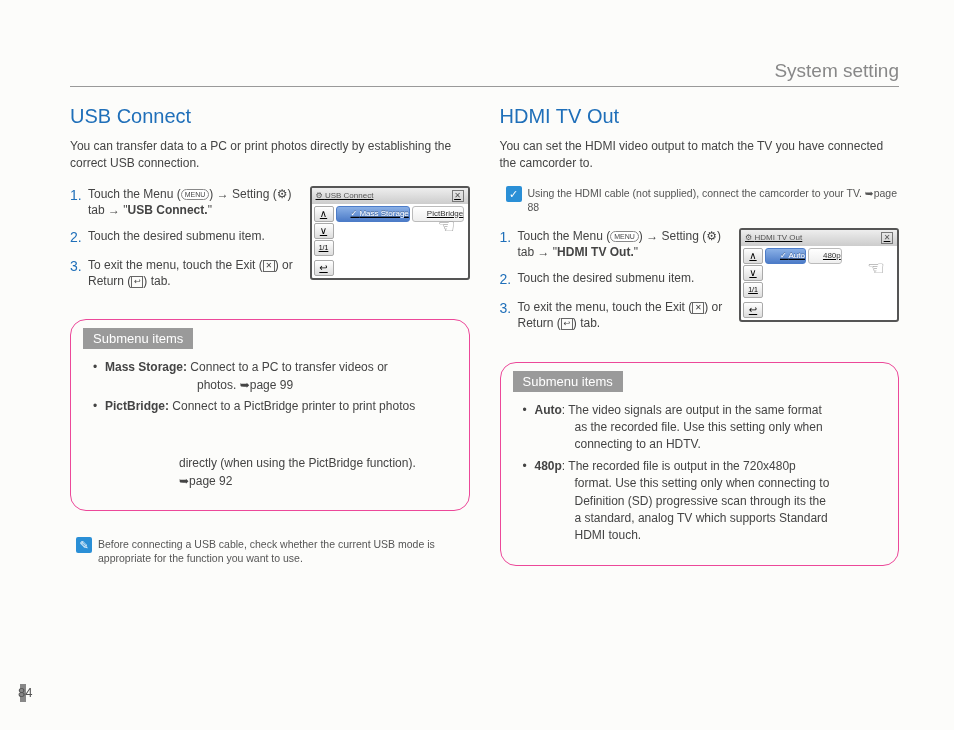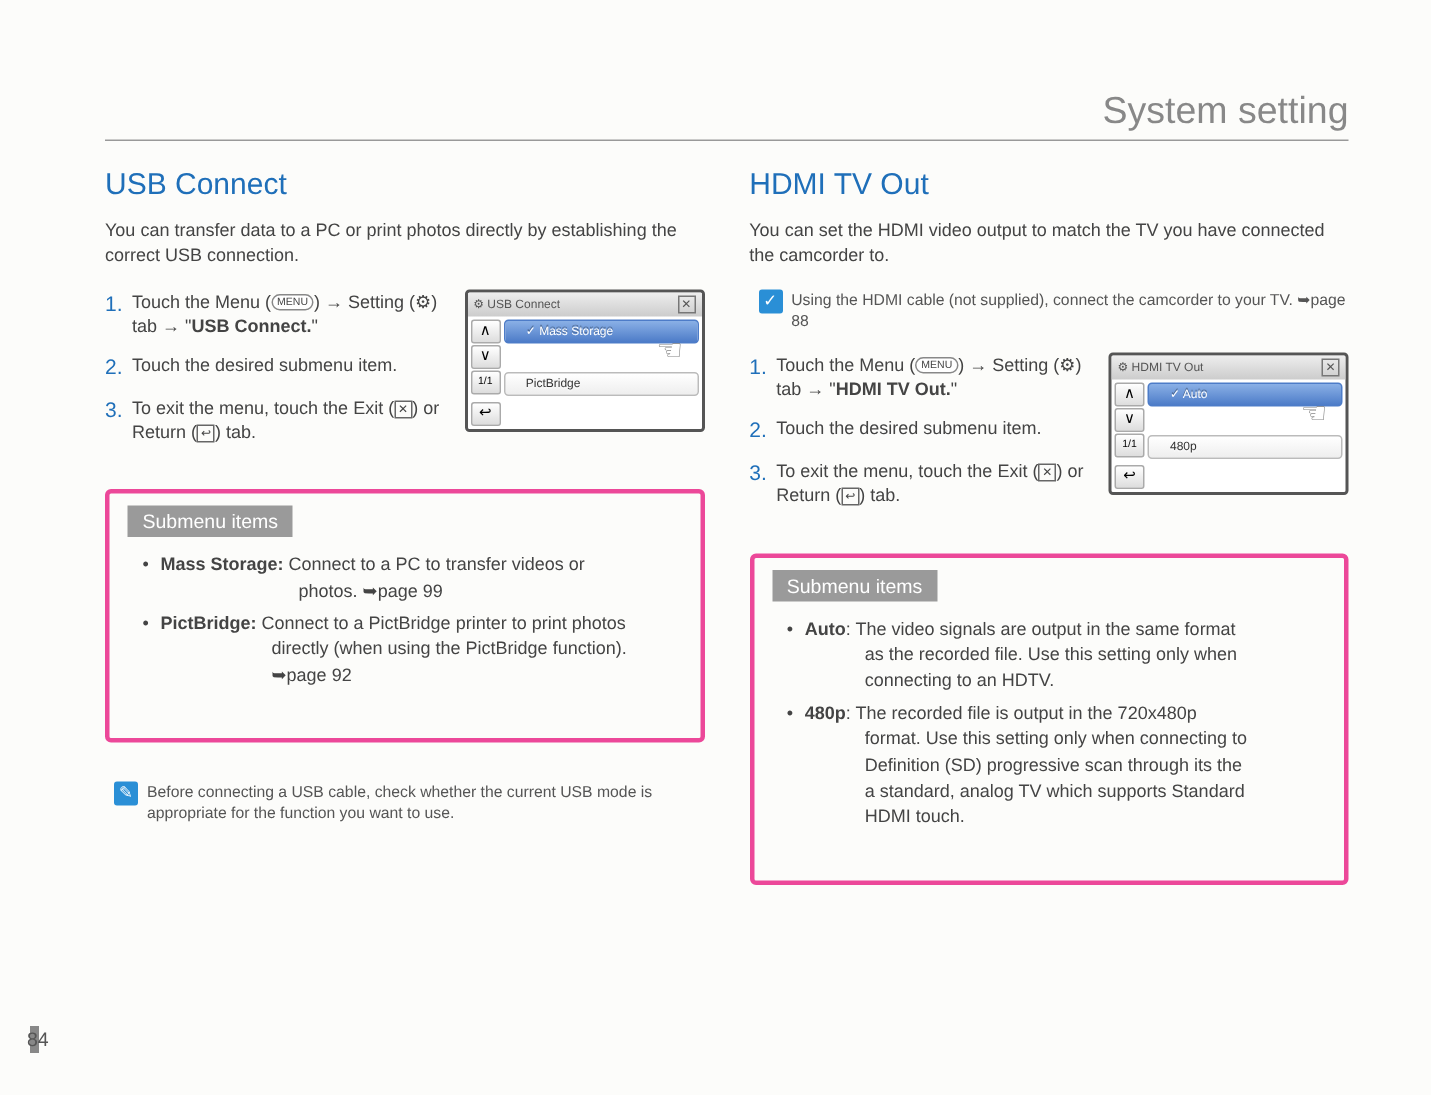--- a/index.html
+++ b/index.html
@@ -16,21 +16,21 @@
     height: 730px;
     background: #fcfcfa;
     box-shadow: 0 0 6px rgba(0,0,0,0.2);
     position: relative;
     box-sizing: border-box;
     padding: 60px 55px 30px 70px;
   }
   .header-right {
     text-align: right;
     color: #888;
-    font-size: 25px;
+    font-size: 19px;
     padding-bottom: 4px;
     border-bottom: 1px solid #999;
     margin-bottom: 18px;
   }
   .columns {
     display: flex;
     gap: 30px;
   }
   .col {
     flex: 1;
@@ -93,20 +93,21 @@
     width: 160px;
     flex-shrink: 0;
   }
   .screen-box {
     border: 2px solid #555;
     border-radius: 3px;
     background: #fff;
     font-size: 8px;
     overflow: hidden;
     position: relative;
+    text-decoration: underline;
   }
   .screen-title {
     background: linear-gradient(#eee,#ccc);
     color: #555;
     padding: 2px 4px;
     font-size: 8px;
     display: flex;
     justify-content: space-between;
     align-items: center;
   }
@@ -134,22 +135,22 @@
     height: 14px;
     border-radius: 2px;
     text-align: center;
     line-height: 13px;
     font-size: 10px;
   }
   .screen-items {
     flex: 1;
     padding: 2px 2px 2px 0;
     display:flex;
-    flex-direction:column;
-    gap:19px;
+    flex-direction:row;
+    gap:2px;
   }
   .screen-item {
     height: 14px;
     border-radius: 3px;
     font-size: 8px;
     line-height: 14px;
     padding-left: 14px;
     color: #333;
     border:1px solid #bbb;
     background:linear-gradient(#fff,#eee);
@@ -192,23 +193,23 @@
     height: 16px;
     background: #2a8fd6;
     color: #fff;
     border-radius: 2px;
     text-align: center;
     line-height: 16px;
     font-size: 11px;
     flex-shrink: 0;
   }
   .submenu-box {
-    border: 3px solid #ec4899;
-    border-radius: 4px;
-    padding: 12px 16px 29px 16px;
+    border: 1px solid #ec4899;
+    border-radius: 16px;
+    padding: 12px 16px 16px 16px;
     margin-top: 4px;
     font-size: 12px;
     color: #444;
   }
   .submenu-title {
     display: inline-block;
     background: #9a9a9a;
     color: #fff;
     padding: 3px 10px;
     font-size: 13px;
@@ -312,21 +313,21 @@
 
       <div class="submenu-box">
         <div class="submenu-title">Submenu items</div>
         <ul class="submenu-list">
           <li>
             <b>Mass Storage:</b><span> Connect to a PC to transfer videos or</span>
             <span class="indent">photos. ➥page 99</span>
           </li>
           <li>
             <b>PictBridge:</b><span> Connect to a PictBridge printer to print photos</span>
-            <span class="indent" style="padding-left:74px;">directly (when using the PictBridge function).</span>
+            <span class="indent" style="padding-left:74px;margin-top:40px;">directly (when using the PictBridge function).</span>
             <span class="indent" style="padding-left:74px;">➥page 92</span>
           </li>
         </ul>
       </div>
 
       <div class="note-banner" style="margin-top:26px;">
         <div class="note-icon">✎</div>
         <div>Before connecting a USB cable, check whether the current USB mode is appropriate for the function you want to use.</div>
       </div>
     </div>

